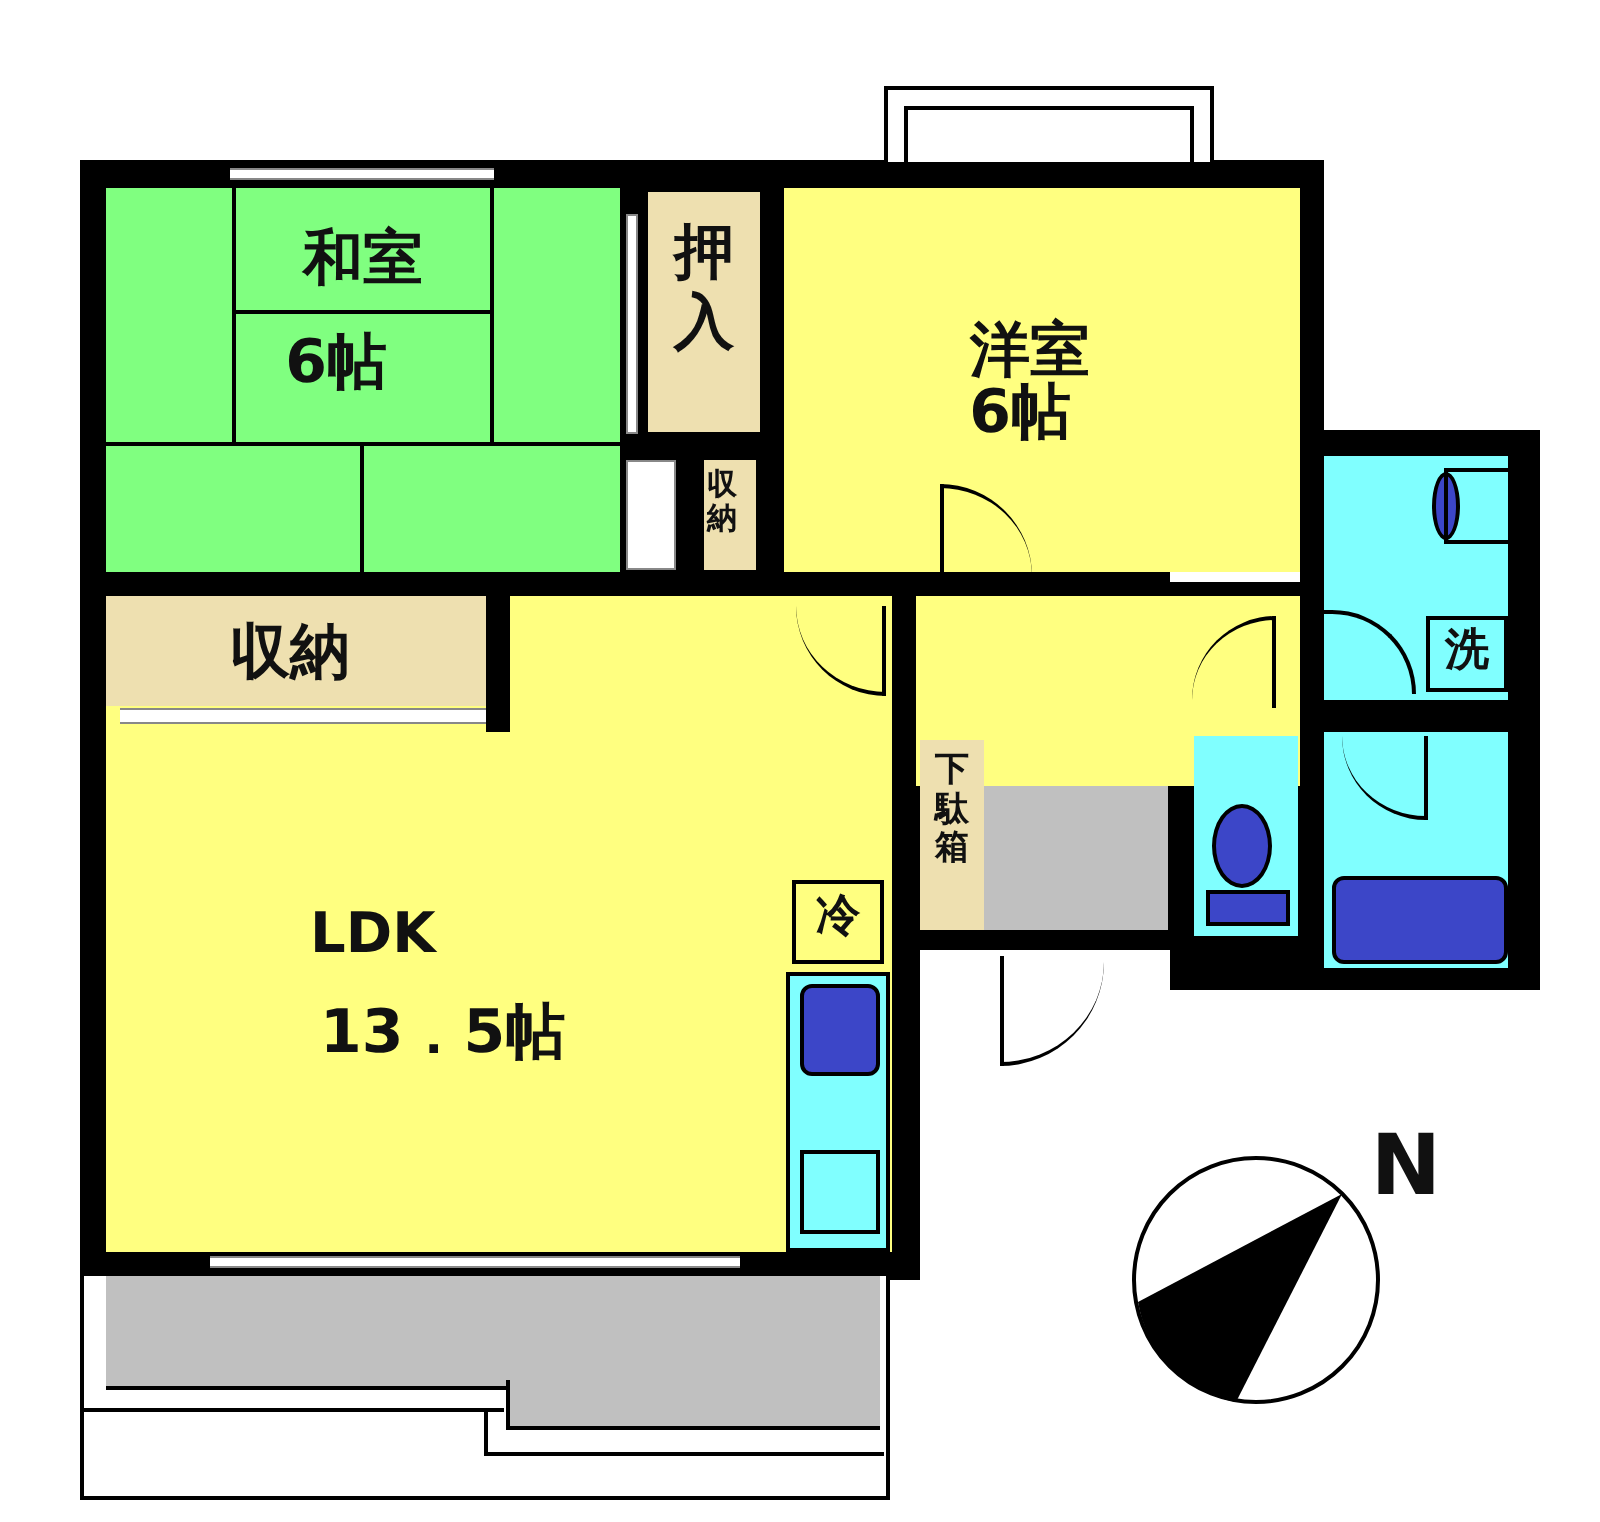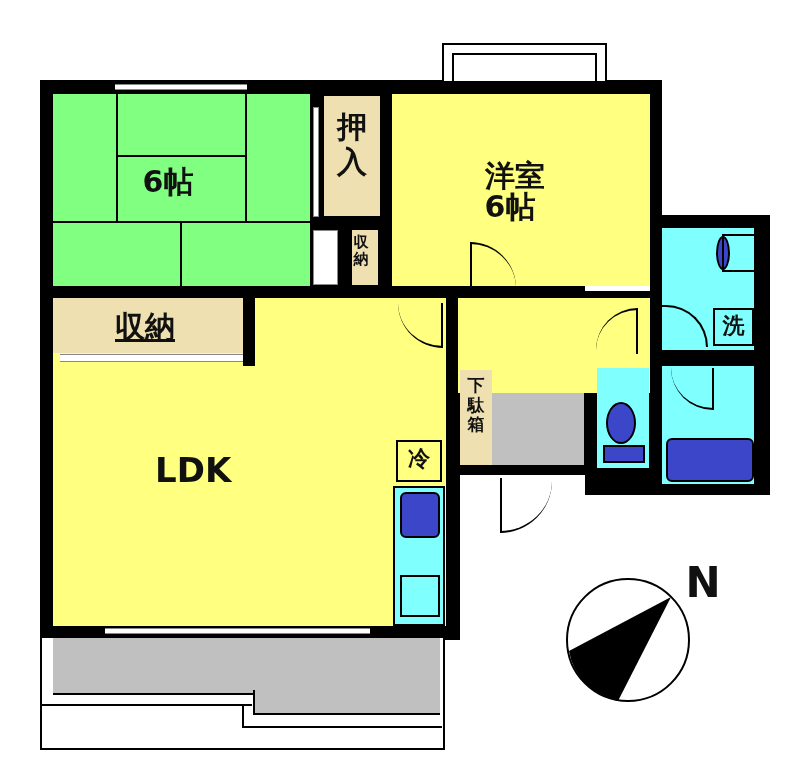--- a/index.html
+++ b/index.html
@@ -39,20 +39,21 @@
   <div class="abs" style="left:40px;top:698px;width:212px;height:8px;border-bottom:2px solid #000;"></div>
   <div class="abs" style="left:242px;top:704px;width:10px;height:24px;border-left:2px solid #000;"></div>
   <div class="abs" style="left:242px;top:726px;width:200px;height:2px;background:#000;"></div>
 
   <div class="abs green" style="left:53px;top:94px;width:257px;height:192px;"></div>
   <div class="abs line" style="left:116px;top:94px;width:2px;height:128px;"></div>
   <div class="abs line" style="left:245px;top:94px;width:2px;height:128px;"></div>
   <div class="abs line" style="left:116px;top:155px;width:130px;height:2px;"></div>
   <div class="abs line" style="left:53px;top:221px;width:257px;height:2px;"></div>
   <div class="abs line" style="left:180px;top:221px;width:2px;height:65px;"></div>
+  <div class="abs lbl" style="left:118px;top:113px;width:127px;font-size:30px;">和室</div>
   <div class="abs lbl" style="left:118px;top:165px;width:100px;font-size:30px;">6帖</div>
   <div class="abs win" style="left:115px;top:84px;width:132px;height:6px;"></div>
 
   <div class="abs tan" style="left:324px;top:96px;width:56px;height:120px;"></div>
   <div class="abs vtext" style="left:332px;top:110px;width:40px;font-size:30px;">押<br>入</div>
   <div class="abs win" style="left:313px;top:107px;width:6px;height:110px;border:1px solid #888;"></div>
   <div class="abs win" style="left:313px;top:230px;width:25px;height:55px;border:1px solid #888;"></div>
 
   <div class="abs tan" style="left:352px;top:230px;width:26px;height:55px;"></div>
   <div class="abs vtext" style="left:352px;top:234px;width:18px;font-size:15px;">収<br>納</div>
@@ -61,22 +62,23 @@
   <div class="abs lbl" style="left:470px;top:140px;width:90px;font-size:30px;margin-top:19px;">洋室</div>
   <div class="abs lbl" style="left:470px;top:190px;width:80px;font-size:30px;">6帖</div>
   <div class="abs" style="left:442px;top:43px;width:165px;height:40px;border:2px solid #000;background:#fff;"></div>
   <div class="abs" style="left:452px;top:53px;width:145px;height:30px;border:2px solid #000;border-bottom:none;"></div>
   <div class="abs door" style="left:470px;top:242px;width:46px;height:46px;border-left:2px solid #000;border-top:2px solid #000;border-right:none;border-bottom:none;border-top-right-radius:46px;"></div>
 
   <div class="abs yellow" style="left:53px;top:298px;width:393px;height:328px;"></div>
   <div class="abs tan" style="left:53px;top:298px;width:190px;height:55px;"></div>
   <div class="abs wall" style="left:243px;top:298px;width:12px;height:68px;"></div>
   <div class="abs win" style="left:60px;top:354px;width:183px;height:8px;"></div>
-  <div class="abs lbl" style="left:90px;top:310px;width:110px;font-size:30px;text-decoration:underline;">収納</div>
-  <div class="abs lbl" style="left:155px;top:452px;width:80px;font-size:34px;text-align:left;">LDK</div>
+  <div class="abs lbl" style="left:90px;top:310px;width:110px;font-size:30px;">収納</div>
+  <div class="abs lbl" style="left:155px;top:452px;width:80px;font-size:28px;text-align:left;">LDK</div>
+  <div class="abs lbl" style="left:160px;top:500px;width:160px;font-size:30px;text-align:left;">13．5帖</div>
   <div class="abs door" style="left:398px;top:303px;width:45px;height:45px;border-right:2px solid #000;border-bottom:2px solid #000;border-top:none;border-left:none;border-bottom-left-radius:45px;"></div>
   <div class="abs win" style="left:105px;top:628px;width:265px;height:6px;"></div>
 
   <div class="abs box" style="left:396px;top:440px;width:46px;height:42px;background:#ffff80;"></div>
   <div class="abs lbl" style="left:396px;top:447px;width:46px;font-size:22px;">冷</div>
   <div class="abs cyan" style="left:393px;top:486px;width:52px;height:140px;border:2px solid #000;"></div>
   <div class="abs blue" style="left:400px;top:492px;width:40px;height:46px;border-radius:6px;"></div>
   <div class="abs box" style="left:400px;top:575px;width:40px;height:42px;"></div>
 
   <div class="abs yellow" style="left:458px;top:298px;width:192px;height:95px;"></div>

